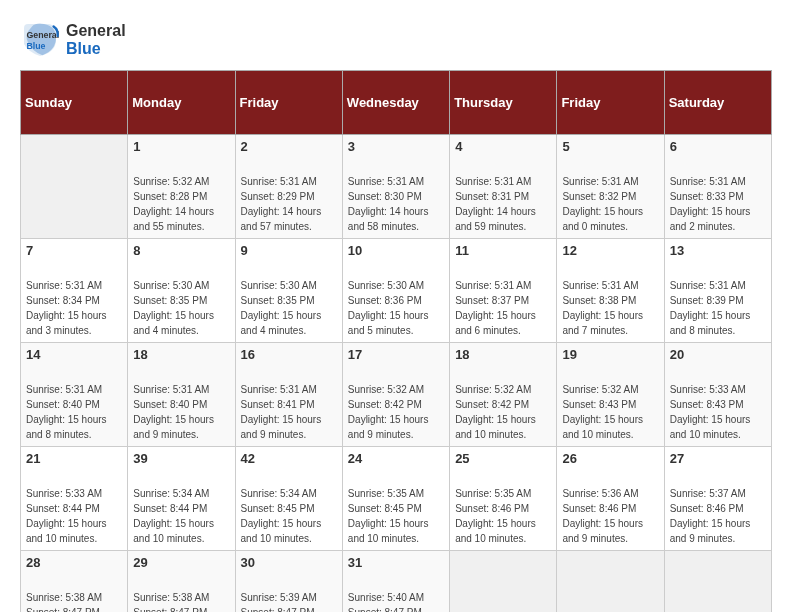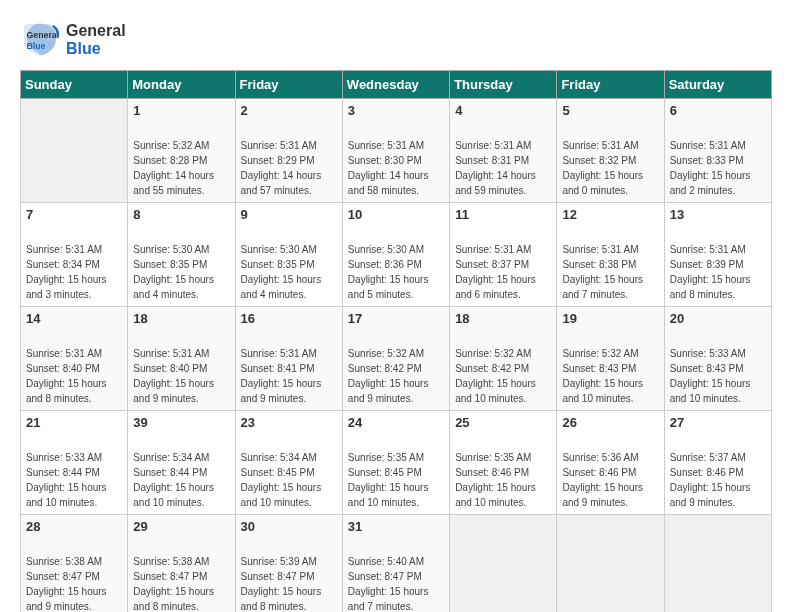--- a/index.html
+++ b/index.html
@@ -36,25 +36,25 @@
     .calendar-subtitle {
       font-size: 16px;
       color: #555;
     }
     table {
       width: 100%;
       border-collapse: collapse;
       table-layout: fixed;
     }
     thead tr th {
-      background-color: #0f766e;
+      background-color: #7f1d1d;
       color: #fff;
       font-size: 13px;
       font-weight: bold;
-      padding: 6px 4px;
+      padding: 24px 4px;
       text-align: left;
       border: 1px solid #aaa;
     }
     tbody tr td {
       vertical-align: top;
       border: 1px solid #ccc;
       padding: 4px 5px;
       font-size: 10.5px;
       color: #333;
       min-height: 80px;
@@ -264,21 +264,21 @@
 and 10 minutes.</div>
         </td>
         <td>
           <span class="day-number">39</span>
           <div class="day-info" style="white-space: pre-line;">Sunrise: 5:34 AM
 Sunset: 8:44 PM
 Daylight: 15 hours
 and 10 minutes.</div>
         </td>
         <td>
-          <span class="day-number">23</span>
+          <span class="day-number">42</span>
           <div class="day-info" style="white-space: pre-line;">Sunrise: 5:34 AM
 Sunset: 8:45 PM
 Daylight: 15 hours
 and 10 minutes.</div>
         </td>
         <td>
           <span class="day-number">24</span>
           <div class="day-info" style="white-space: pre-line;">Sunrise: 5:35 AM
 Sunset: 8:45 PM
 Daylight: 15 hours

